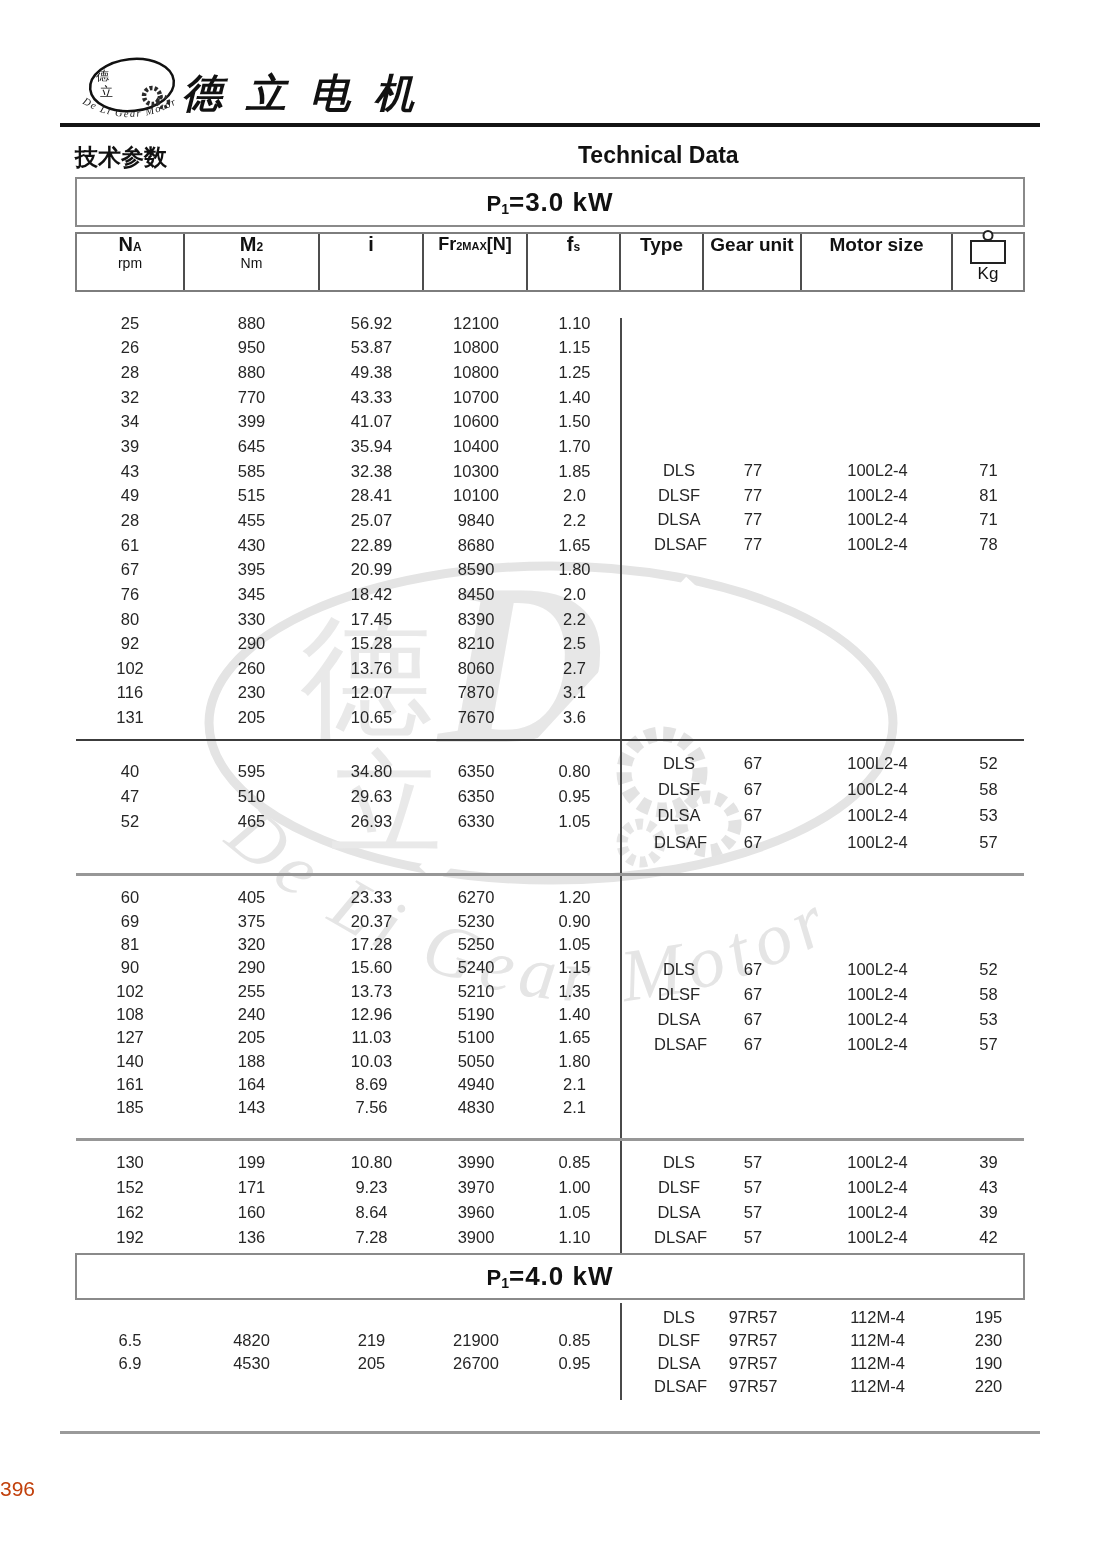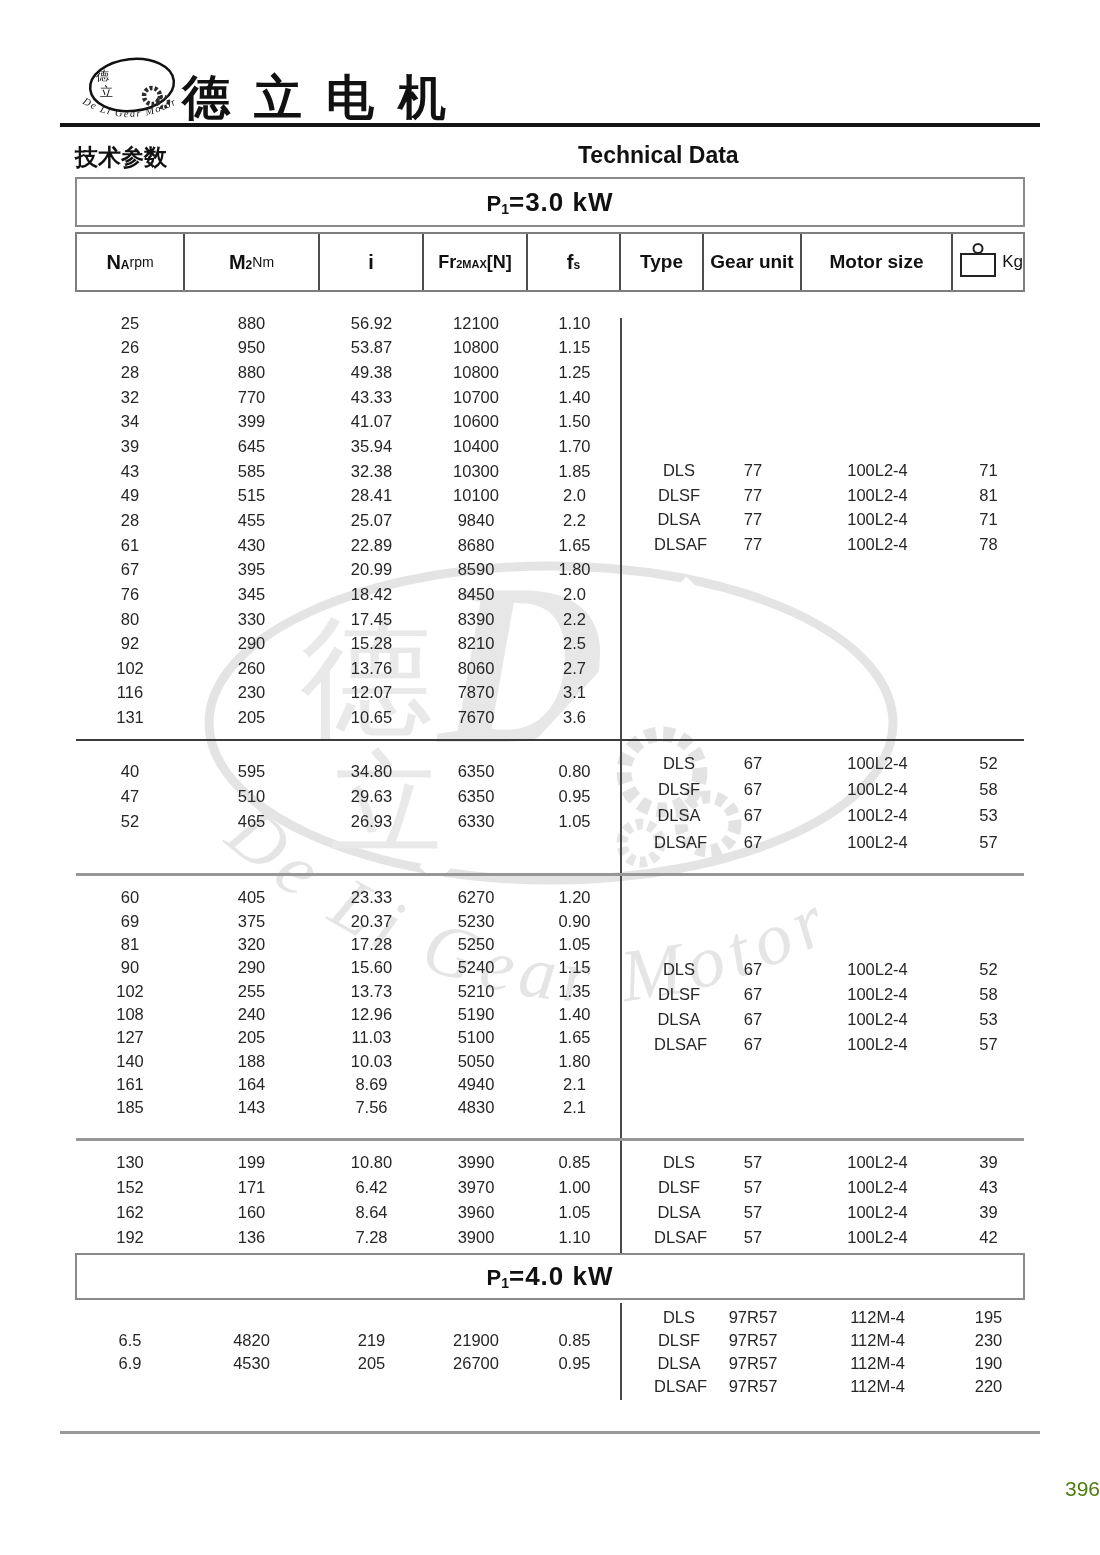--- a/index.html
+++ b/index.html
@@ -11,32 +11,32 @@
   .rule{position:absolute}
   .rule-top{left:60px;top:123px;width:980px;height:4px;background:#141414}
   .sep-thin{left:76px;width:948px;height:2px;background:#3c3c3c}
   .sep-gray{left:76px;width:948px;height:3px;background:#979797}
   .rule-bottom{left:60px;top:1431px;width:980px;height:3px;background:#9a9a9a}
   .vline{position:absolute;left:620px;width:2px;background:#4a4a4a}
   
   .sec-title{position:absolute;font-weight:bold;font-size:23px;color:#111}
   
   .brand{position:absolute;left:182px;top:66px;font-family:"DejaVu Serif",serif;
-         font-weight:bold;font-size:48px;letter-spacing:24px;color:#111}
+         font-weight:bold;font-style:italic;font-size:40px;letter-spacing:24px;color:#111}
   
   .kwbox{position:absolute;left:75px;width:950px;border:2px solid #8a8a8a;
          display:flex;align-items:center;justify-content:center;background:transparent}
   .kwline{display:flex;align-items:baseline;justify-content:center}
   .kw-p{font-size:22px;font-weight:bold;color:#111}
   .kw-sub{font-size:14px;font-weight:bold;transform:translateY(3px);color:#111}
   .kw-big{font-size:26px;font-weight:bold;letter-spacing:1px;color:#111}
   
   .htable{position:absolute;left:75px;top:232px;width:950px;height:60px;
           border:2px solid #7d7d7d;display:flex}
-  .hcell{display:flex;flex-direction:row;align-items:center;justify-content:center;
+  .hcell{display:flex;flex-direction:column;align-items:center;
          border-right:2px solid #4d4d4d;font-weight:bold;color:#111}
   .hcell:last-child{border-right:none}
   .hmain{font-size:20px;line-height:1.05}
   .hsubs{font-size:12px}
   .hfr-sub{font-size:11px}
   .hunit{font-size:14px;font-weight:normal;line-height:1.15}
   .w-na{width:108px}.w-m2{width:135px}.w-i{width:104px}.w-fr{width:104px}
   .w-fs{width:93px}.w-type{width:83px}.w-gear{width:98px}.w-motor{width:151px}.w-kg{flex:1}
   .kg-icon{position:relative;width:36px;height:24px;border:2px solid #222;margin:6px auto 1px}
   .kg-icon::before{content:"";position:absolute;top:-12px;left:50%;transform:translateX(-50%);
@@ -44,22 +44,22 @@
   .kg-label{font-size:17px;font-weight:normal;line-height:1.1}
   
   .leftblock{position:absolute;left:76px;width:545px}
   .typeblock{position:absolute;left:621px;width:403px}
   .drow{display:flex;align-items:center;height:var(--rh)}
   .c{display:block;text-align:center;font-size:16.5px;color:#262626;white-space:nowrap}
   .c-na{width:108px}.c-m2{width:135px}.c-i{width:105px}.c-fr{width:104px}.c-fs{width:93px}
   .c-type{width:83px;text-align:center;padding-left:33px;overflow:visible}
   .c-gear{width:98px}.c-motor{width:151px}.c-kg{width:71px}
   
-  .pageno{position:absolute;left:0;top:1477px;width:1100px;text-align:right;
-          font-size:21px;color:#4d7c0f}
+  .pageno{position:absolute;left:0;top:1477px;width:1100px;text-align:left;
+          font-size:21px;color:#c2410c}
   svg text{user-select:none}
 </style>
 </head>
 <body>
 
 <div class="page">
 
   <svg class="abs" style="left:0;top:0;z-index:0" width="1100" height="1555" viewBox="0 0 1100 1555">
     <ellipse cx="551" cy="723" rx="342" ry="157" fill="none" stroke="#e4e4e4" stroke-width="9"></ellipse>
     <text x="438" y="742" font-family="Liberation Serif, serif" font-size="232" font-weight="bold" font-style="italic" fill="#e7e7e7">D</text>
@@ -491,21 +491,21 @@
         <span class="c c-na">130</span>
         <span class="c c-m2">199</span>
         <span class="c c-i">10.80</span>
         <span class="c c-fr">3990</span>
         <span class="c c-fs">0.85</span>
       </div>
 
       <div class="drow">
         <span class="c c-na">152</span>
         <span class="c c-m2">171</span>
-        <span class="c c-i">6.42</span>
+        <span class="c c-i">9.23</span>
         <span class="c c-fr">3970</span>
         <span class="c c-fs">1.00</span>
       </div>
 
       <div class="drow">
         <span class="c c-na">162</span>
         <span class="c c-m2">160</span>
         <span class="c c-i">8.64</span>
         <span class="c c-fr">3960</span>
         <span class="c c-fs">1.05</span>

